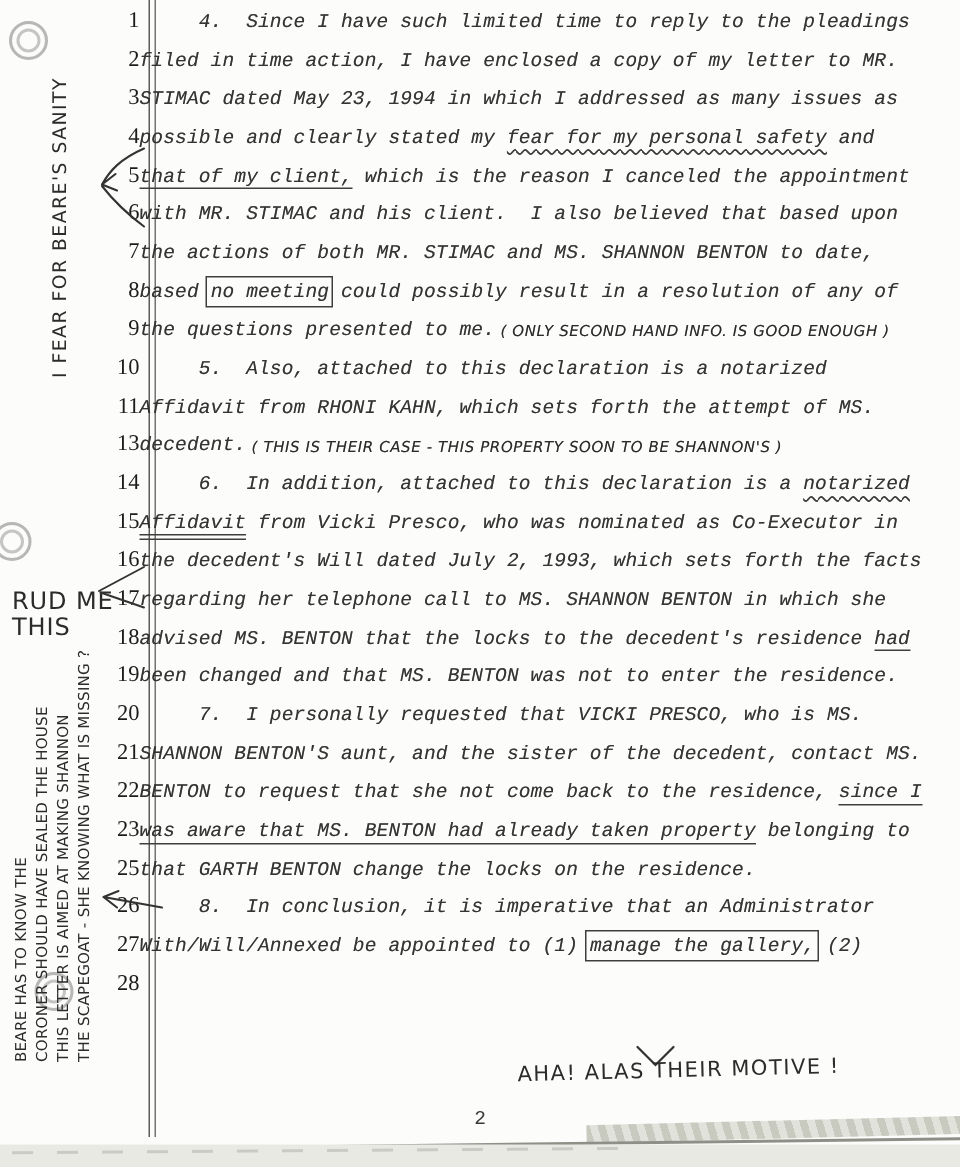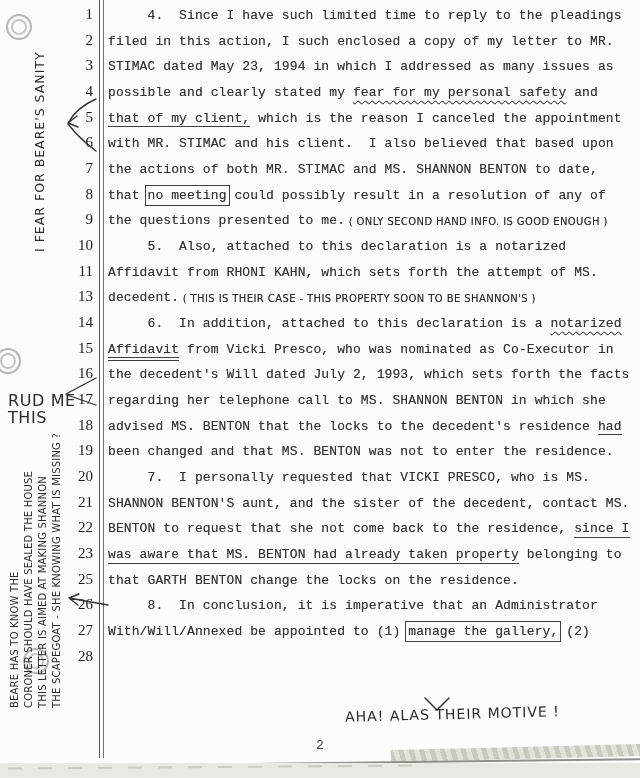--- a/index.html
+++ b/index.html
@@ -7,22 +7,22 @@
         font-family:"Liberation Mono",monospace;color:#343434;}
   
   .rule{position:absolute;top:0;width:1px;height:758px;background:#5a5a5a;}
   .rule.r1{left:99px;}
   .rule.r2{left:103px;opacity:.85;}
   
   .lines{position:absolute;top:6px;left:0;width:640px;}
   .row{display:flex;align-items:baseline;height:25.68px;white-space:pre;}
   .num{width:93px;text-align:right;font-family:"Liberation Serif",serif;
        font-size:15px;color:#1c1c1c;flex:0 0 93px;}
-  .txt{margin-left:15px;font-size:13px;letter-spacing:.1px;white-space:pre;
-       text-shadow:0 0 .4px rgba(40,40,40,.5);}
+  .txt{font-size:13px;letter-spacing:.1px;white-space:pre;
+       text-shadow:0 0 .4px rgba(40,40,40,.5);font-style:italic;}
   .u{border-bottom:1.5px solid #3e3e3e;padding-bottom:.5px;}
   .u2{border-bottom:4px double #3e3e3e;}
   .uw{text-decoration-line:underline;text-decoration-style:wavy;
       text-decoration-thickness:1.1px;text-decoration-color:#3e3e3e;text-underline-offset:4px;}
   .box{outline:1.6px solid #3e3e3e;outline-offset:2.5px;}
   .hand,.hw{font-family:"DejaVu Sans",sans-serif;color:#2b2b2b;}
   .hand{font-size:10px;letter-spacing:.4px;position:relative;top:1px;}
   .hw{position:absolute;font-size:12px;letter-spacing:.6px;line-height:15px;white-space:pre-line;}
   .vrot{transform:rotate(-90deg);transform-origin:0 0;white-space:pre-line;}
   .stamp{position:absolute;width:22px;height:22px;border-radius:50%;
@@ -45,27 +45,27 @@
 </head>
 <body>
 
 <div class="page">
 
   <div class="rule r1"></div>
   <div class="rule r2"></div>
 
   <div class="lines">
       <div class="row"><span class="num">1</span><span class="txt"><span>     4.  Since I have such limited time to reply to the pleadings</span></span></div>
-      <div class="row"><span class="num">2</span><span class="txt"><span>filed in this action, I such enclosed a copy of my letter to MR.</span></span></div>
+      <div class="row"><span class="num">2</span><span class="txt"><span>filed in time action, I have enclosed a copy of my letter to MR.</span></span></div>
       <div class="row"><span class="num">3</span><span class="txt"><span>STIMAC dated May 23, 1994 in which I addressed as many issues as</span></span></div>
       <div class="row"><span class="num">4</span><span class="txt"><span>possible and clearly stated my </span><span class="uw">fear for my personal safety</span><span> and</span></span></div>
       <div class="row"><span class="num">5</span><span class="txt"><span class="u">that of my client,</span><span> which is the reason I canceled the appointment</span></span></div>
       <div class="row"><span class="num">6</span><span class="txt"><span>with MR. STIMAC and his client.  I also believed that based upon</span></span></div>
       <div class="row"><span class="num">7</span><span class="txt"><span>the actions of both MR. STIMAC and MS. SHANNON BENTON to date,</span></span></div>
-      <div class="row"><span class="num">8</span><span class="txt"><span>that </span><span class="box">no meeting</span><span> could possibly result in a resolution of any of</span></span></div>
+      <div class="row"><span class="num">8</span><span class="txt"><span>based </span><span class="box">no meeting</span><span> could possibly result in a resolution of any of</span></span></div>
       <div class="row"><span class="num">9</span><span class="txt"><span>the questions presented to me.</span><span class="hand"> ( ONLY SECOND HAND INFO. IS GOOD ENOUGH )</span></span></div>
       <div class="row"><span class="num">10</span><span class="txt"><span>     5.  Also, attached to this declaration is a notarized</span></span></div>
       <div class="row"><span class="num">11</span><span class="txt"><span>Affidavit from RHONI KAHN, which sets forth the attempt of MS.</span></span></div>
       <div class="row"><span class="num">13</span><span class="txt"><span>decedent.</span><span class="hand"> ( THIS IS THEIR CASE - THIS PROPERTY SOON TO BE SHANNON'S )</span></span></div>
       <div class="row"><span class="num">14</span><span class="txt"><span>     6.  In addition, attached to this declaration is a </span><span class="uw">notarized</span></span></div>
       <div class="row"><span class="num">15</span><span class="txt"><span class="u2">Affidavit</span><span> from Vicki Presco, who was nominated as Co-Executor in</span></span></div>
       <div class="row"><span class="num">16</span><span class="txt"><span>the decedent's Will dated July 2, 1993, which sets forth the facts</span></span></div>
       <div class="row"><span class="num">17</span><span class="txt"><span>regarding her telephone call to MS. SHANNON BENTON in which she</span></span></div>
       <div class="row"><span class="num">18</span><span class="txt"><span>advised MS. BENTON that the locks to the decedent's residence </span><span class="u">had</span></span></div>
       <div class="row"><span class="num">19</span><span class="txt"><span>been changed and that MS. BENTON was not to enter the residence.</span></span></div>

